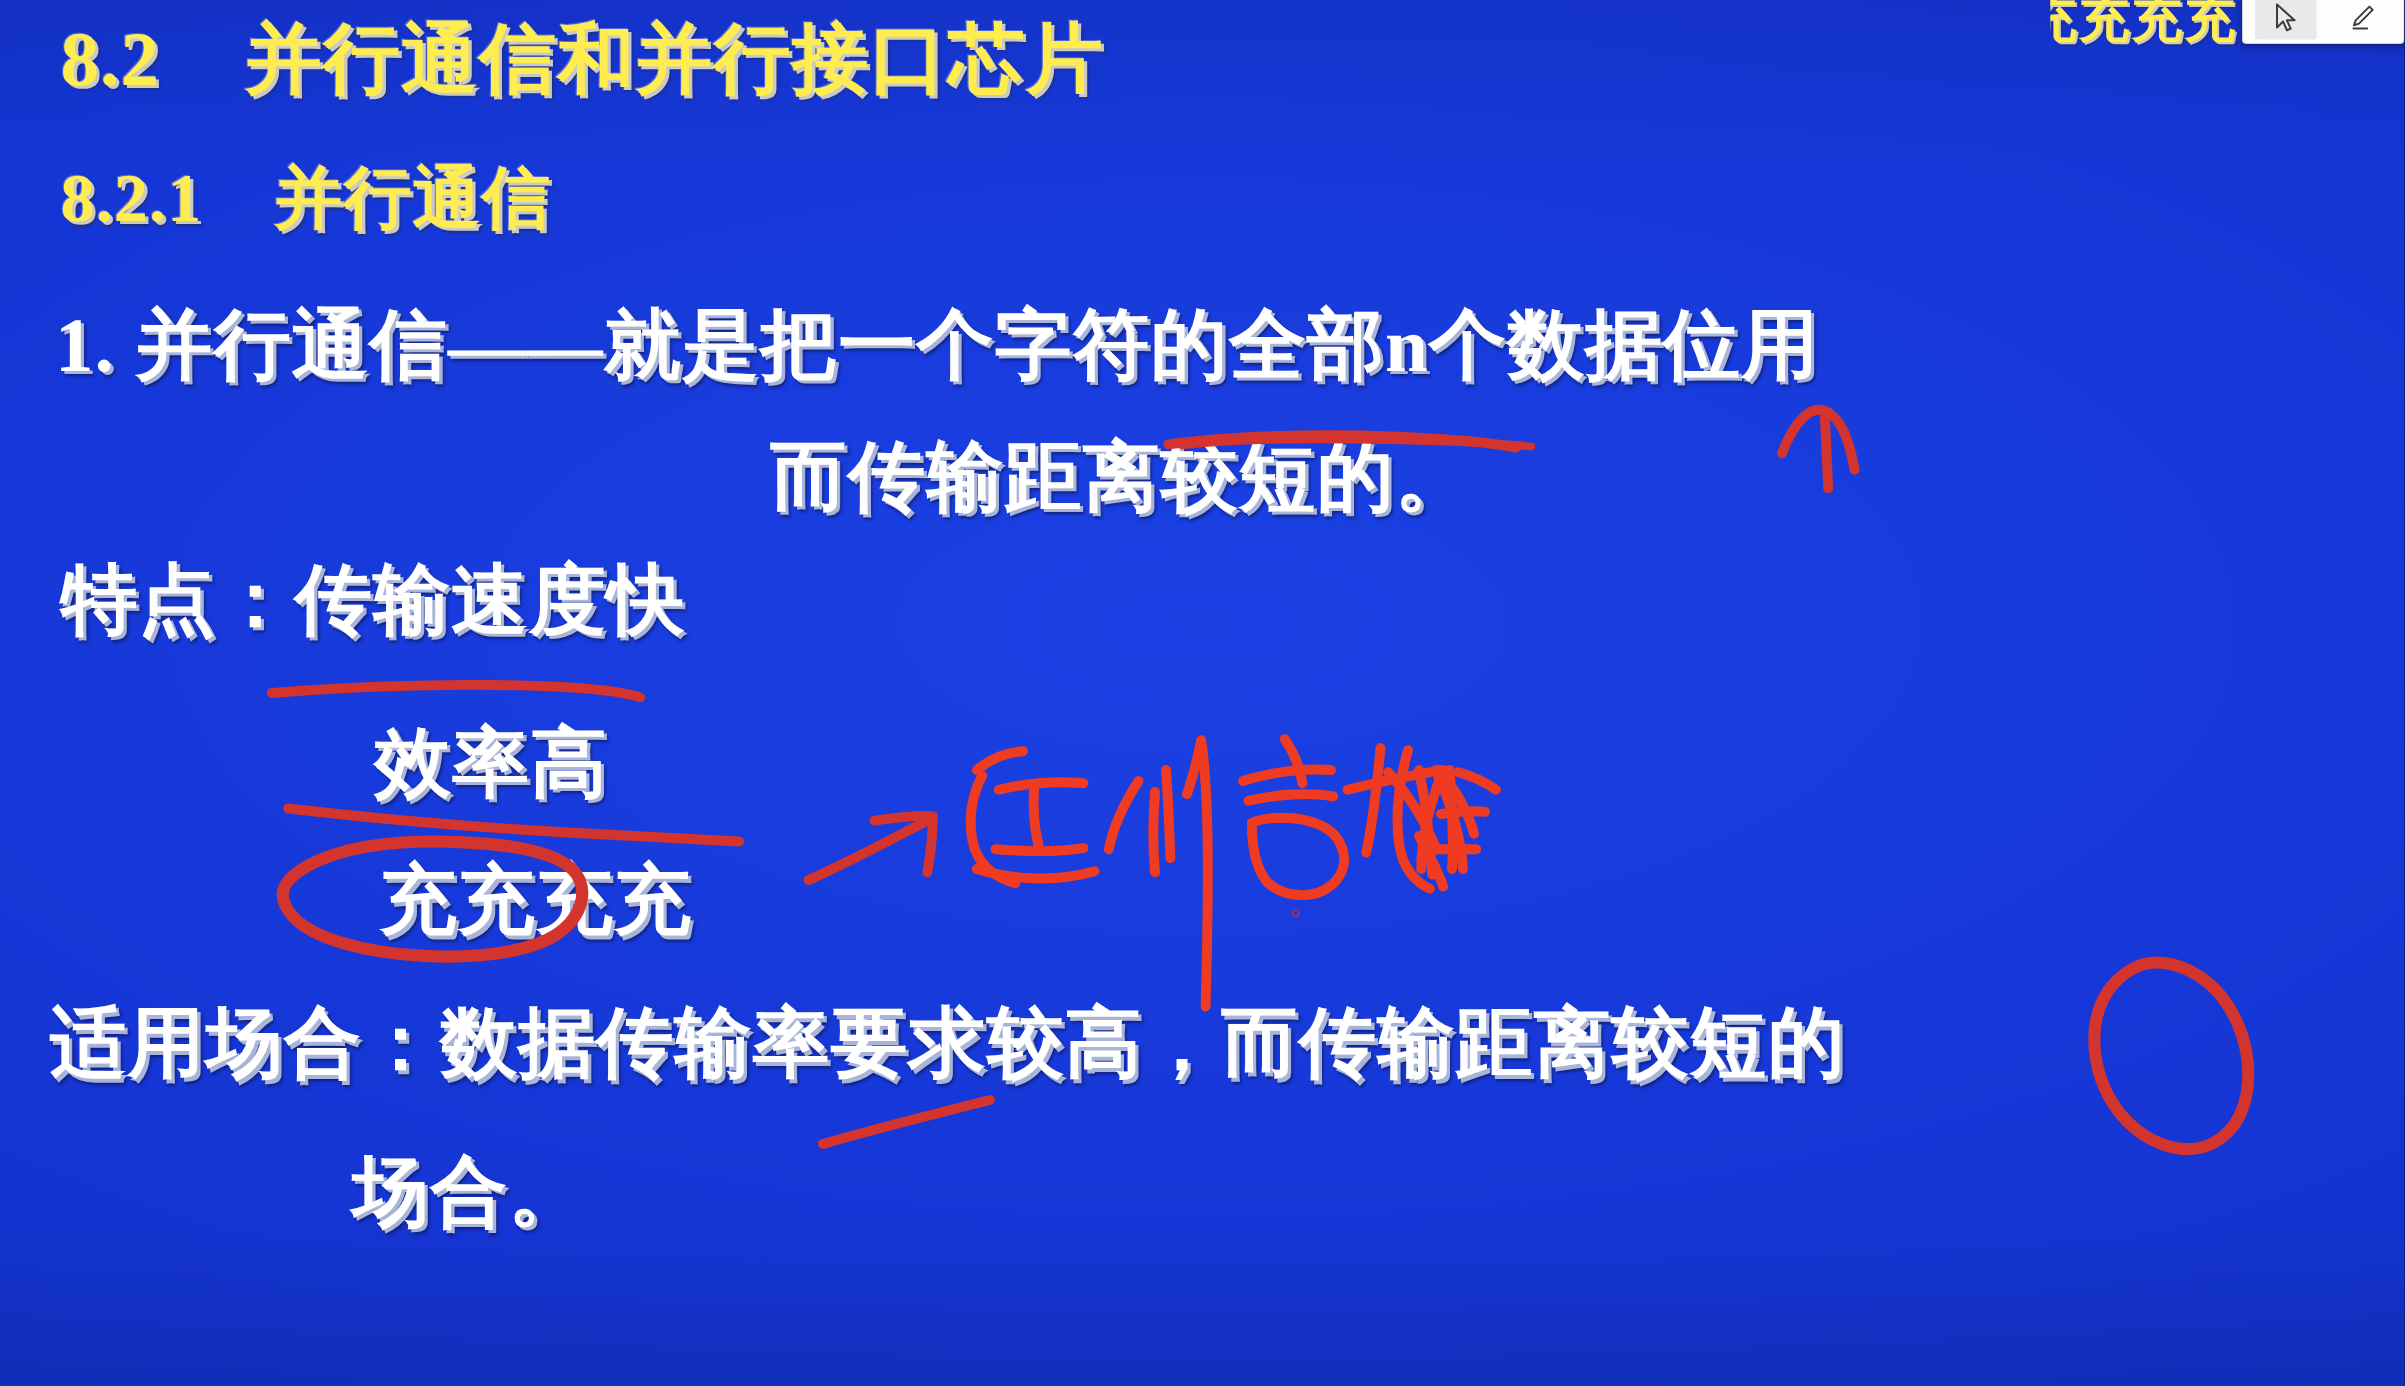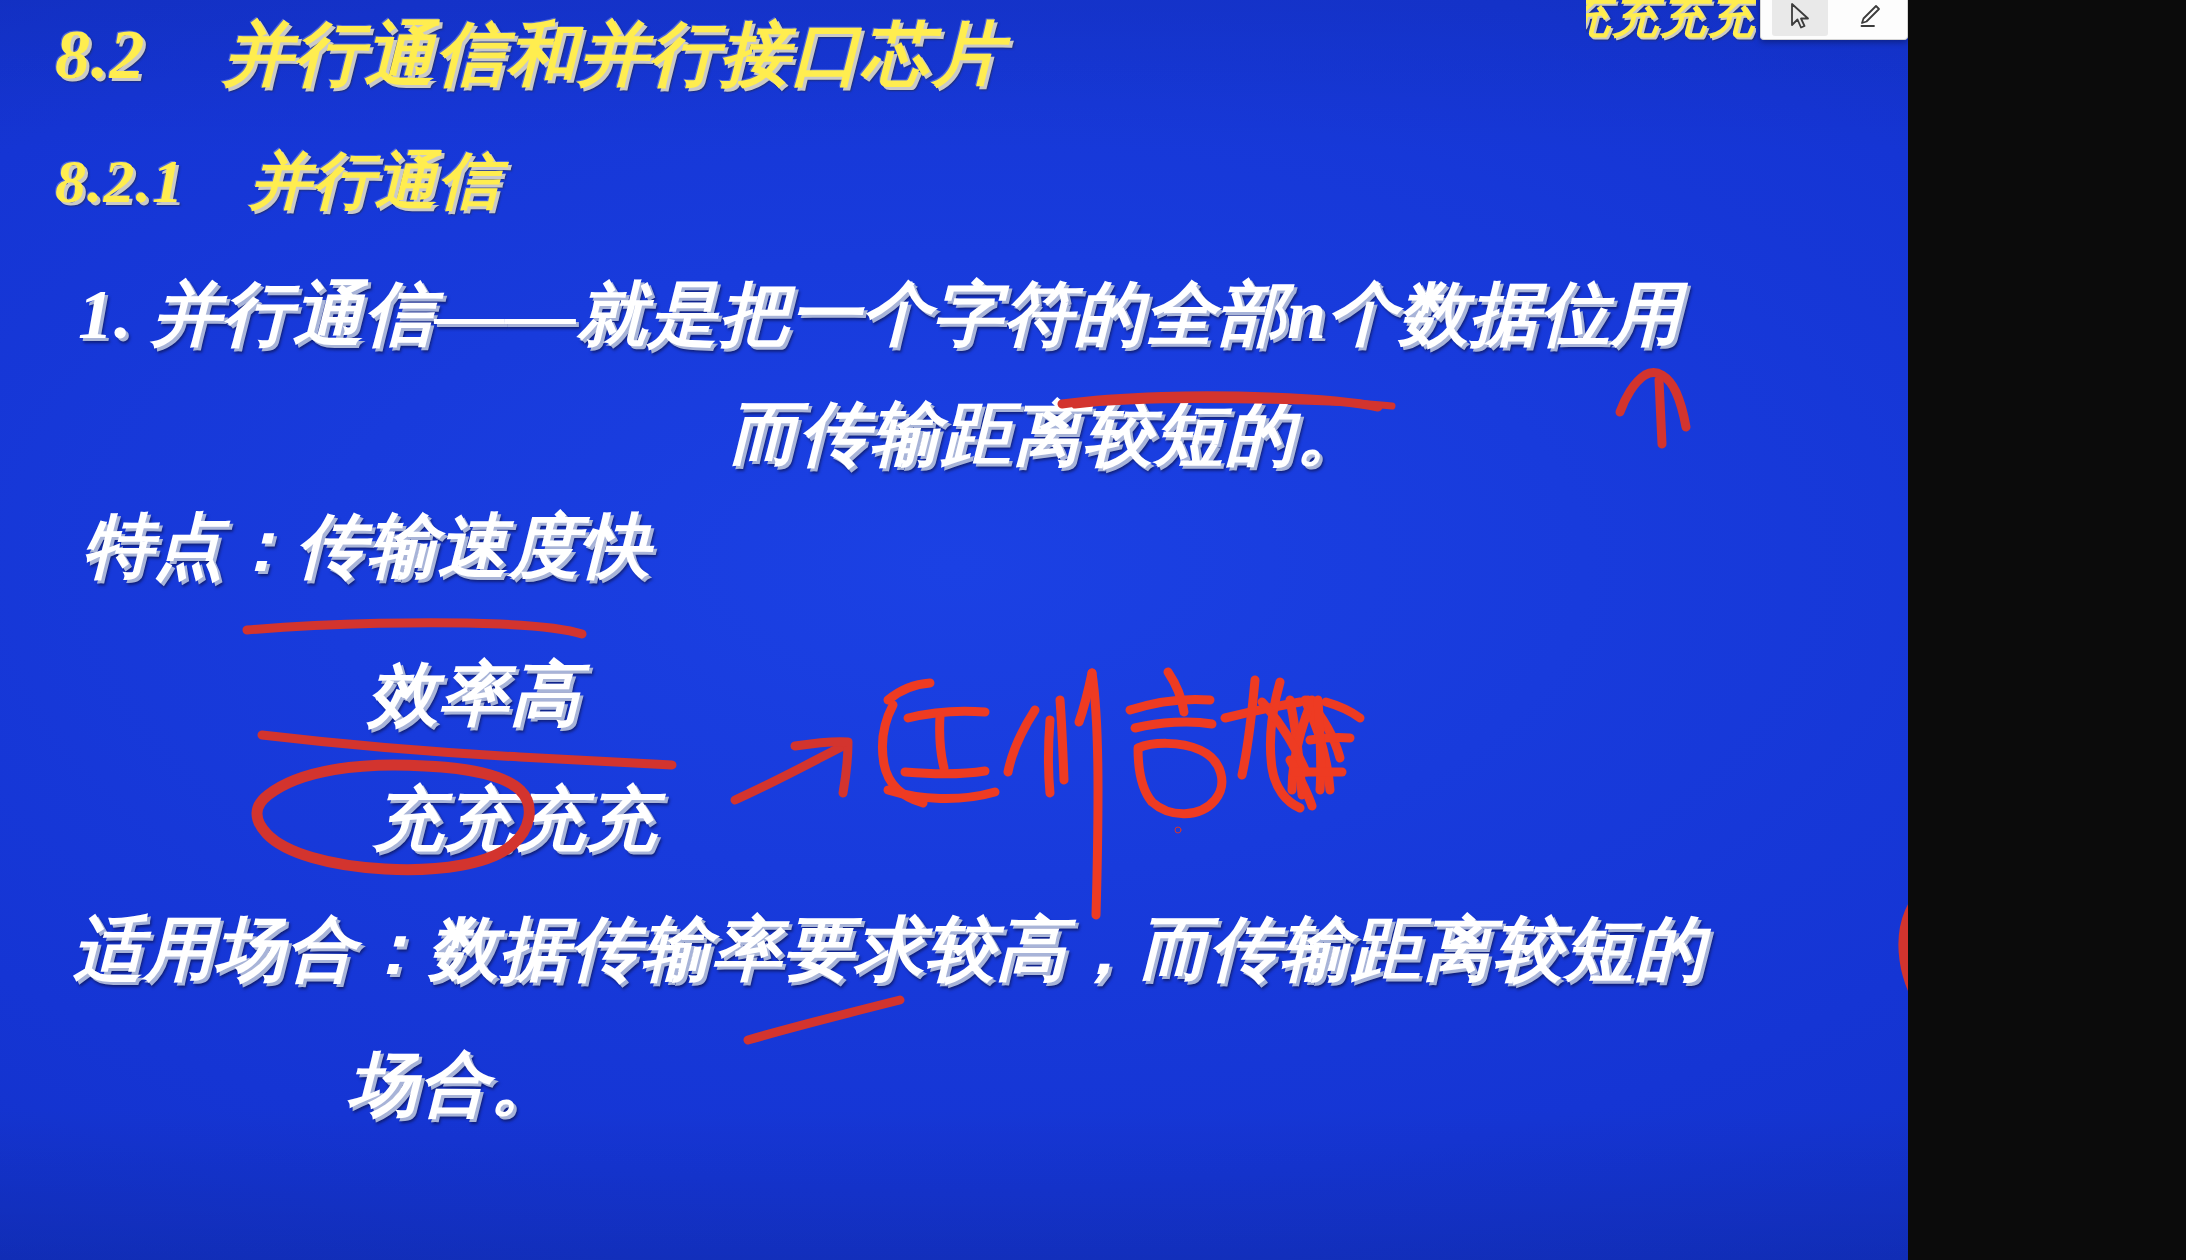--- a/index.html
+++ b/index.html
@@ -2,27 +2,26 @@
 <html><head>
 <meta charset="utf-8">
 <style>
   html, body {
     margin: 0;
     padding: 0;
     background: #0b0b0b;
   }
   #screen {
     position: relative;
-    width: 1908px;
+    width: 2186px;
     height: 1260px;
     overflow: hidden;
     background: #1434d6;
     font-family: "Liberation Serif", "DejaVu Serif", serif;
     user-select: none;
-    font-style: italic;
   }
   
   #slide-bg {
     position: absolute;
     inset: 0;
     background:
       radial-gradient(ellipse 120% 90% at 50% 45%, #1b41e4 0%, #1535d4 55%, #0f2ebc 100%);
   }
   #slide-bg::after {
     content: "";
@@ -53,21 +52,21 @@
     color: #ffffff;
     font-weight: bold;
     letter-spacing: 1px;
     text-shadow:
        3px 3px 0 #a8b4d8,
        4px 5px 3px rgba(10,10,40,0.55);
   }
 
   .sz-title  { font-size: 70px; }
   .sz-sub    { font-size: 62px; }
-  .sz-body   { font-size: 70px; margin-left: 28px; }
+  .sz-body   { font-size: 70px; }
 
   
   #ink-layer {
     position: absolute;
     inset: 0;
     pointer-events: none;
   }
   #ink-layer svg {
     position: absolute;
     inset: 0;

